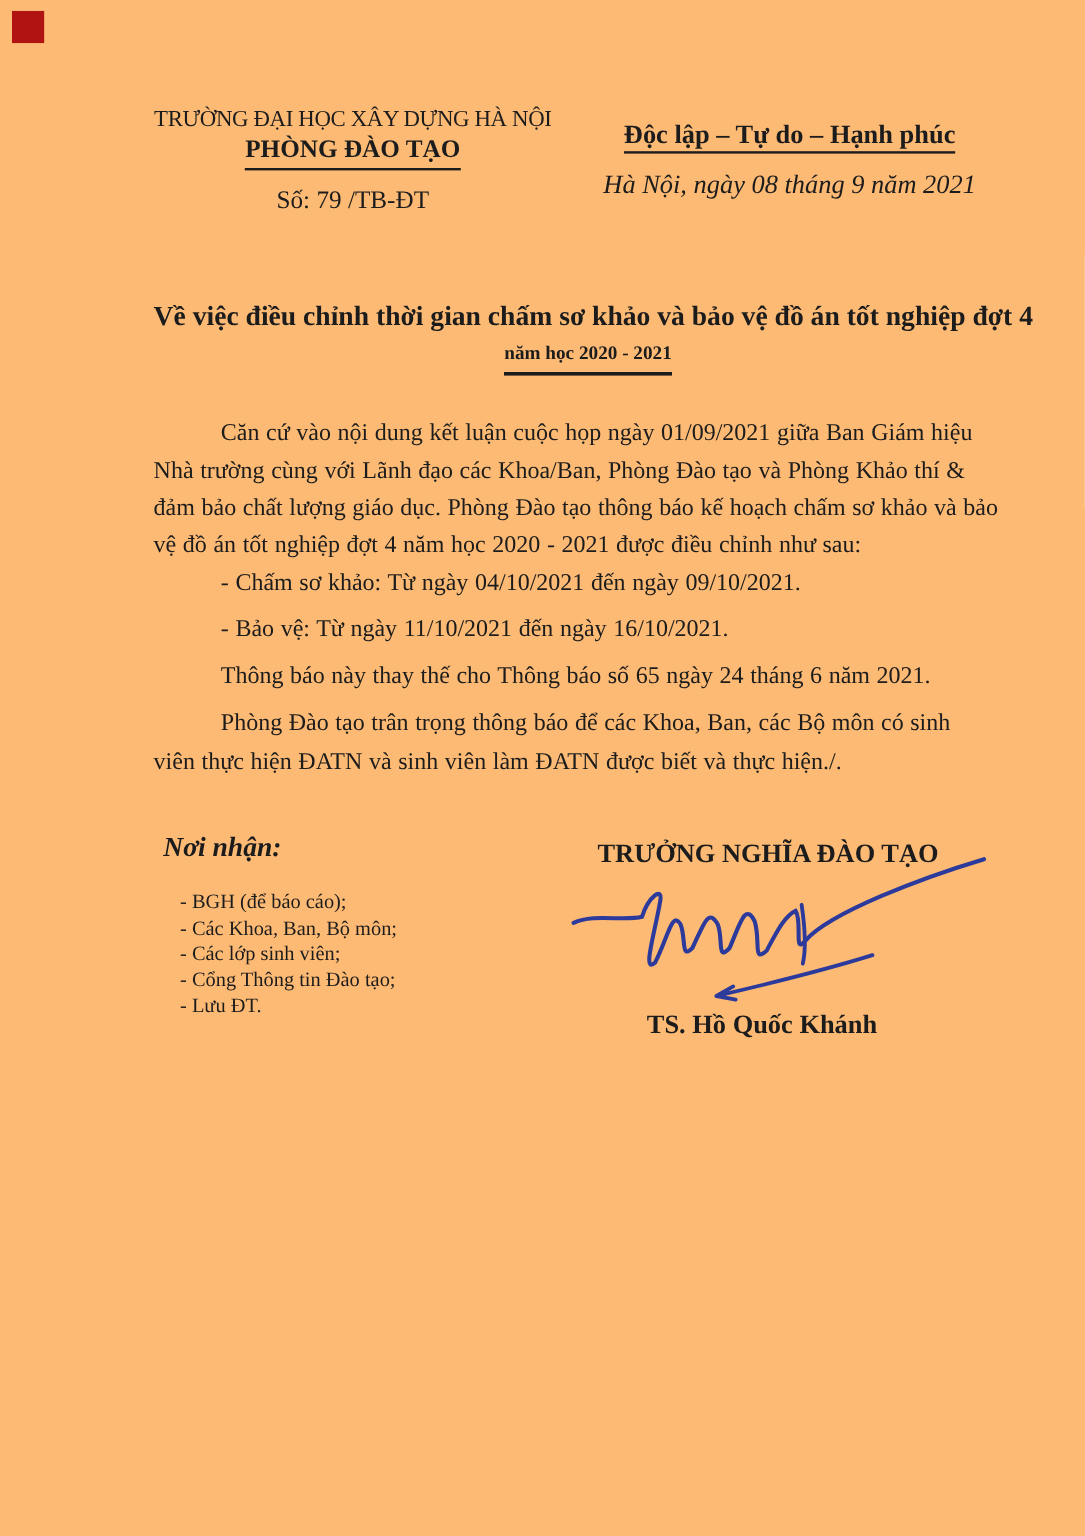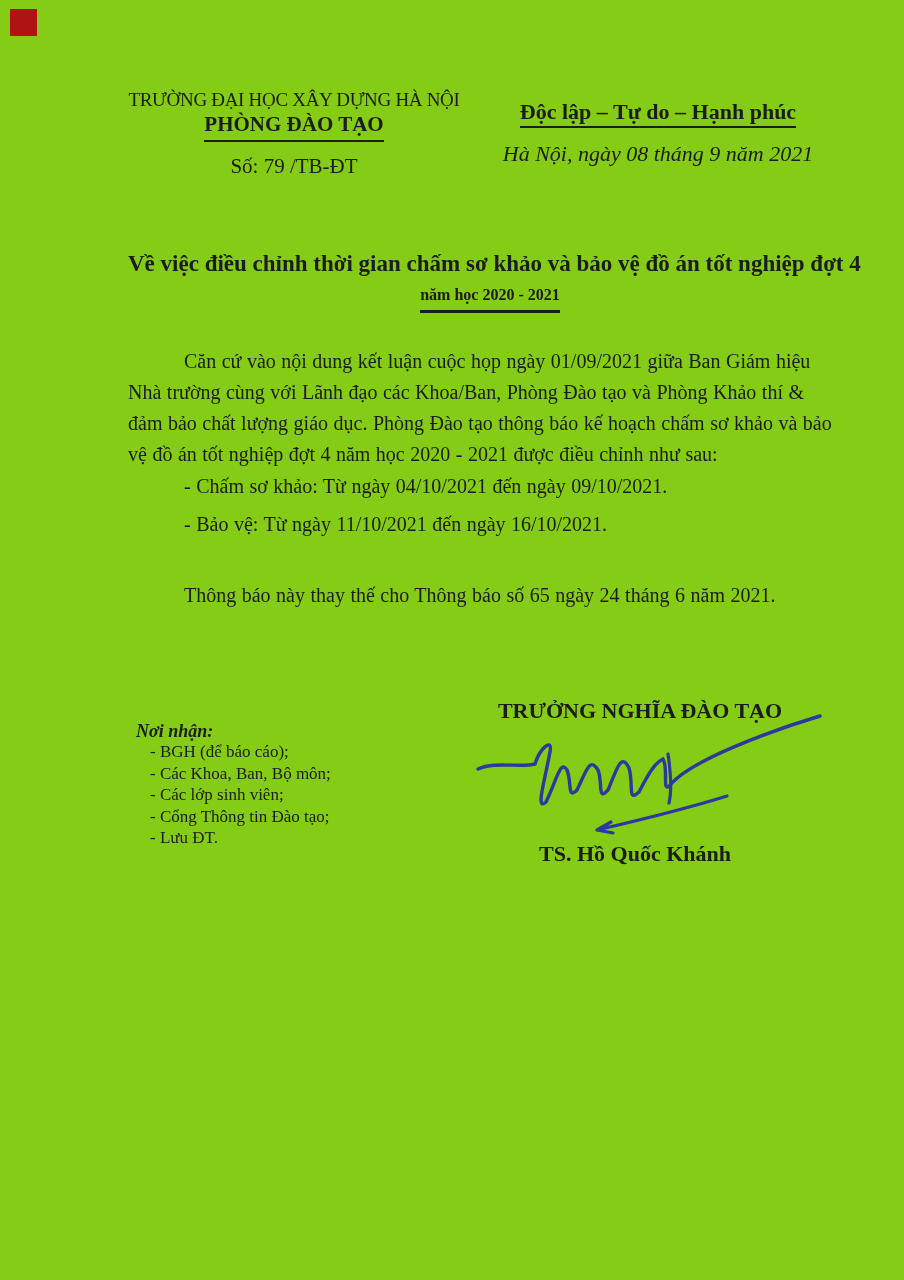--- a/index.html
+++ b/index.html
@@ -1,17 +1,17 @@
 <!DOCTYPE html>
 <html><head>
 <meta charset="utf-8">
 <style>
   html,body{margin:0;padding:0;}
   .page{
-    position:relative;width:904px;height:1280px;background:#84cc16;
+    position:relative;width:904px;height:1280px;background:#fdba74;
     font-family:"Liberation Serif","DejaVu Serif",serif;color:#1c1c1c;
     overflow:hidden;
   }
   .abs{position:absolute;}
   .center{text-align:center;}
   .bold{font-weight:bold;}
   .italic{font-style:italic;}
   .nowrap{white-space:nowrap;}
   
   .stamp{left:10px;top:9px;width:27px;height:27px;}
@@ -31,27 +31,27 @@
   .title-main{font-size:28px;letter-spacing:1px;line-height:32px;}
   .title-sub1{font-size:23px;line-height:28px;margin-top:15px;}
   .title-sub2{display:inline-block;font-size:16px;line-height:26px;margin-top:4px;
               padding-bottom:2px;border-bottom:3px solid #1c1c1c;}
   
   .body-line{left:128px;width:724px;font-size:20px;line-height:31px;word-spacing:0.5px;}
   .indent{text-indent:56px;}
   .p1{top:346px;}
   .bullet1{top:471px;padding-left:56px;}
   .bullet2{top:509px;padding-left:56px;}
-  .p2{top:580px;}
+  .p2{top:548px;}
   .p3{top:586px;line-height:33px;}
   
   .signer-title{left:450px;top:698px;width:380px;font-size:22px;}
   .signer-name{left:445px;top:841px;width:380px;font-size:22px;}
   .sig-svg{left:440px;top:690px;}
-  .recipients-label{left:136px;top:721px;font-size:18px;}
+  .recipients-label{left:136px;top:693px;font-size:23px;}
   .recipients{left:136px;top:741px;font-size:17px;line-height:21.5px;margin-left:14px;}
 </style>
 </head>
 <body>
 
 <div class="page">
 
   <svg class="abs stamp" width="27" height="27">
     <rect x="0" y="0" width="27" height="27" fill="#b11212"></rect>
   </svg>
@@ -78,20 +78,24 @@
     <div class="nowrap">Nhà trường cùng với Lãnh đạo các Khoa/Ban, Phòng Đào tạo và Phòng Khảo thí &amp;</div>
     <div class="nowrap">đảm bảo chất lượng giáo dục. Phòng Đào tạo thông báo kế hoạch chấm sơ khảo và bảo</div>
     <div class="nowrap">vệ đồ án tốt nghiệp đợt 4 năm học 2020 - 2021 được điều chỉnh như sau:</div>
   </div>
 
   <div class="abs body-line bullet1 nowrap">-  Chấm sơ khảo: Từ ngày 04/10/2021 đến ngày 09/10/2021.</div>
   <div class="abs body-line bullet2 nowrap">-  Bảo vệ: Từ ngày 11/10/2021 đến ngày 16/10/2021.</div>
 
   <div class="abs body-line p2 indent nowrap">Thông báo này thay thế cho Thông báo số 65 ngày 24 tháng 6 năm 2021.</div>
 
+  <div class="abs body-line p3">
+    <div class="indent nowrap">Phòng Đào tạo trân trọng thông báo để các Khoa, Ban, các Bộ môn có sinh</div>
+    <div class="nowrap">viên thực hiện ĐATN và sinh viên làm ĐATN được biết và thực hiện./.</div>
+  </div>
 
   <div class="abs signer-title bold center nowrap">TRƯỞNG NGHĨA ĐÀO TẠO</div>
 
   <svg class="abs sig-svg" width="420" height="180" viewBox="0 0 420 180">
     <path d="M38,79 C55,71 80,78 95,74
              C100,58 113,47 110,62
              C105,90 95,122 106,112
              C117,90 120,69 127,80
              C132,92 127,110 137,100
              C147,79 150,67 158,80

